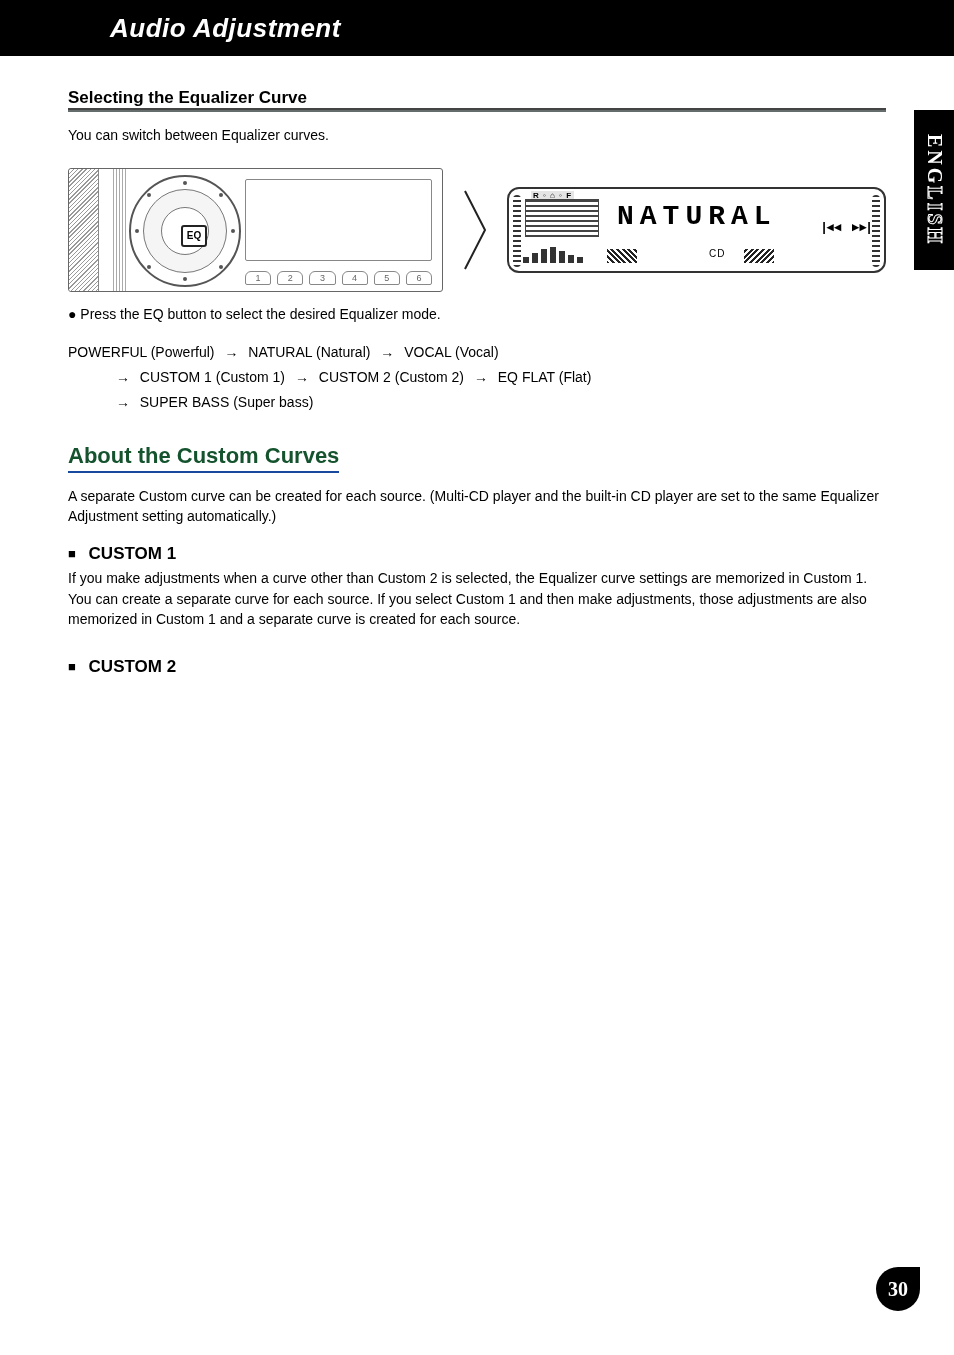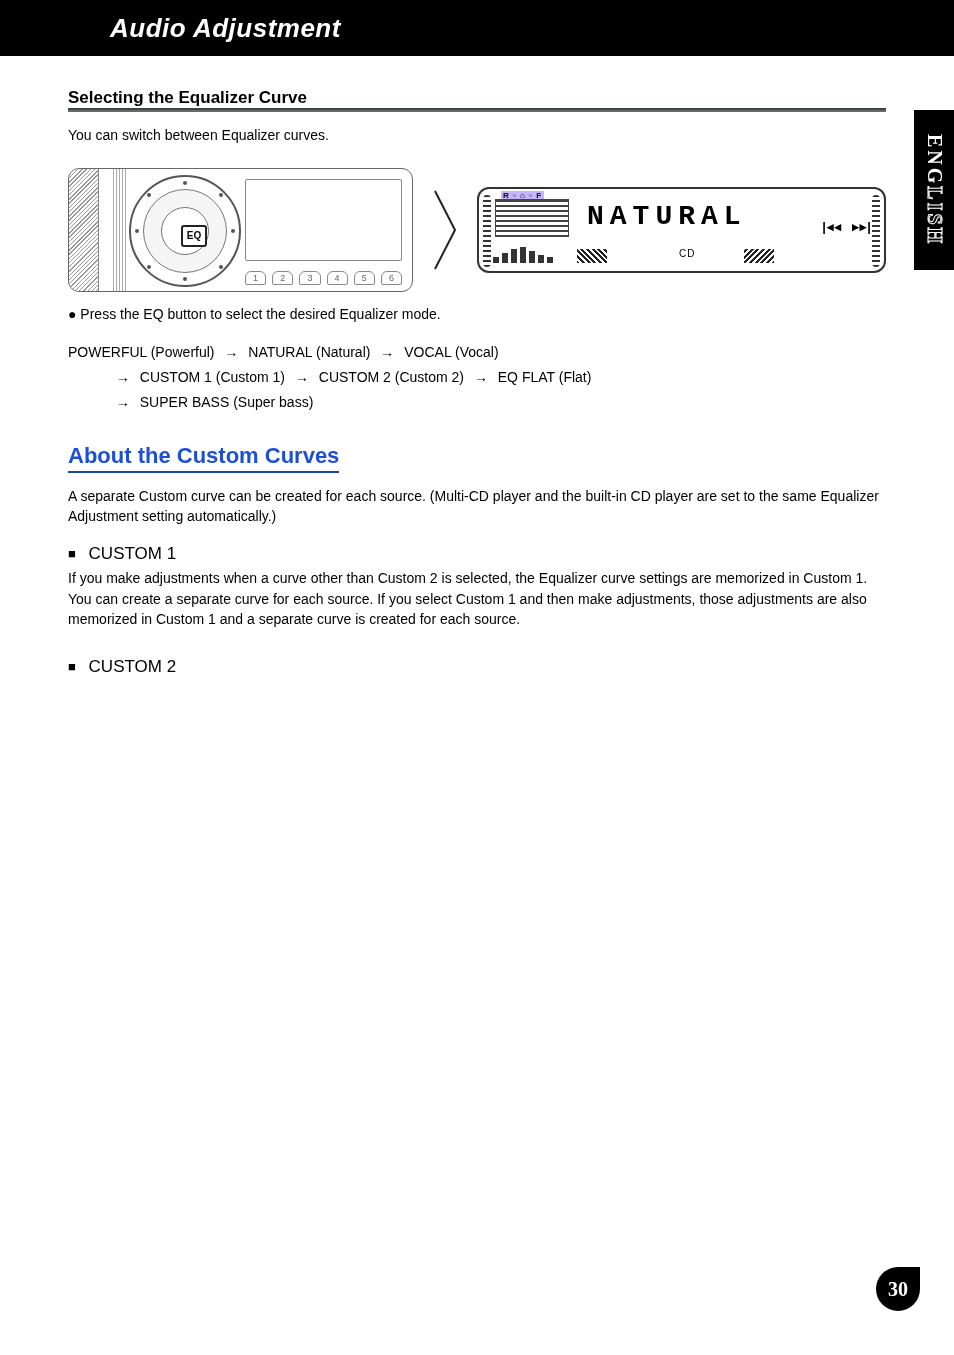--- a/index.html
+++ b/index.html
@@ -49,24 +49,24 @@
 
   .panels-row {
     display:flex;
     align-items:center;
     gap:18px;
     margin-bottom:14px;
   }
 
   
   .panel-left {
-    width: 345px;
+    width: 375px;
     height: 124px;
     border: 1px solid #666;
-    border-radius: 11px;
+    border-radius: 3px;
     position: relative;
     background:
       repeating-linear-gradient( to right, #ccc 0 1px, #fff 1px 3px ) 0 0 / 30px 100% no-repeat;
     overflow:hidden;
   }
   .panel-left .hatching {
     position:absolute; left:0; top:0; width:30px; height:100%;
     background: repeating-linear-gradient(135deg,#999 0 1px,#fff 1px 3px);
     border-right:1px solid #888;
   }
@@ -140,21 +140,21 @@
     background:#fff;
   }
   .pr-left-box{
     position:absolute; left:16px; top:10px; width:74px; height:38px;
     border:1px solid #444; background:
       repeating-linear-gradient(to bottom,#444 0 2px,#fff 2px 5px);
   }
   .pr-left-label{
     position:absolute; left:22px; top:2px;
     font-size:8px; letter-spacing:1px; font-weight:bold;
-    background:#c4b5fd;
+    background:#e5e5e5;
     padding:0 2px;
   }
   .pr-spectrum{
     position:absolute; left:14px; bottom:8px; width:70px; height:18px;
     display:flex; align-items:flex-end; gap:3px;
   }
   .pr-spectrum span{ width:6px; background:#333; }
   .pr-main{
     position:absolute; left:108px; top:12px; right:90px;
     font-family:"Courier New",monospace;
@@ -200,34 +200,34 @@
     line-height:1.8;
     margin-bottom:28px;
   }
   .cycle .indent{ display:inline-block; width:38px; }
   .arrow{ display:inline-block; margin:0 6px; font-size:14px; }
 
   .subsection-title{
     display:inline-block;
     font-size:22px;
     font-weight:bold;
-    color:#1d4ed8;
+    color:#14532d;
     border-bottom:2px solid #174a9c;
     padding-bottom:2px;
     margin-bottom:14px;
   }
   .sub-desc{
     font-size:14px;
     line-height:1.4;
     margin-bottom:18px;
   }
   .custom-block{ margin-bottom:28px; }
   .custom-head{
     font-size:17px;
-    font-weight:normal;
+    font-weight:bold;
     margin-bottom:4px;
   }
   .bullet{ font-size:13px; margin-right:8px; vertical-align:1px; }
   .custom-body{
     font-size:14px;
     line-height:1.45;
   }
 
   
   .side-tab{

